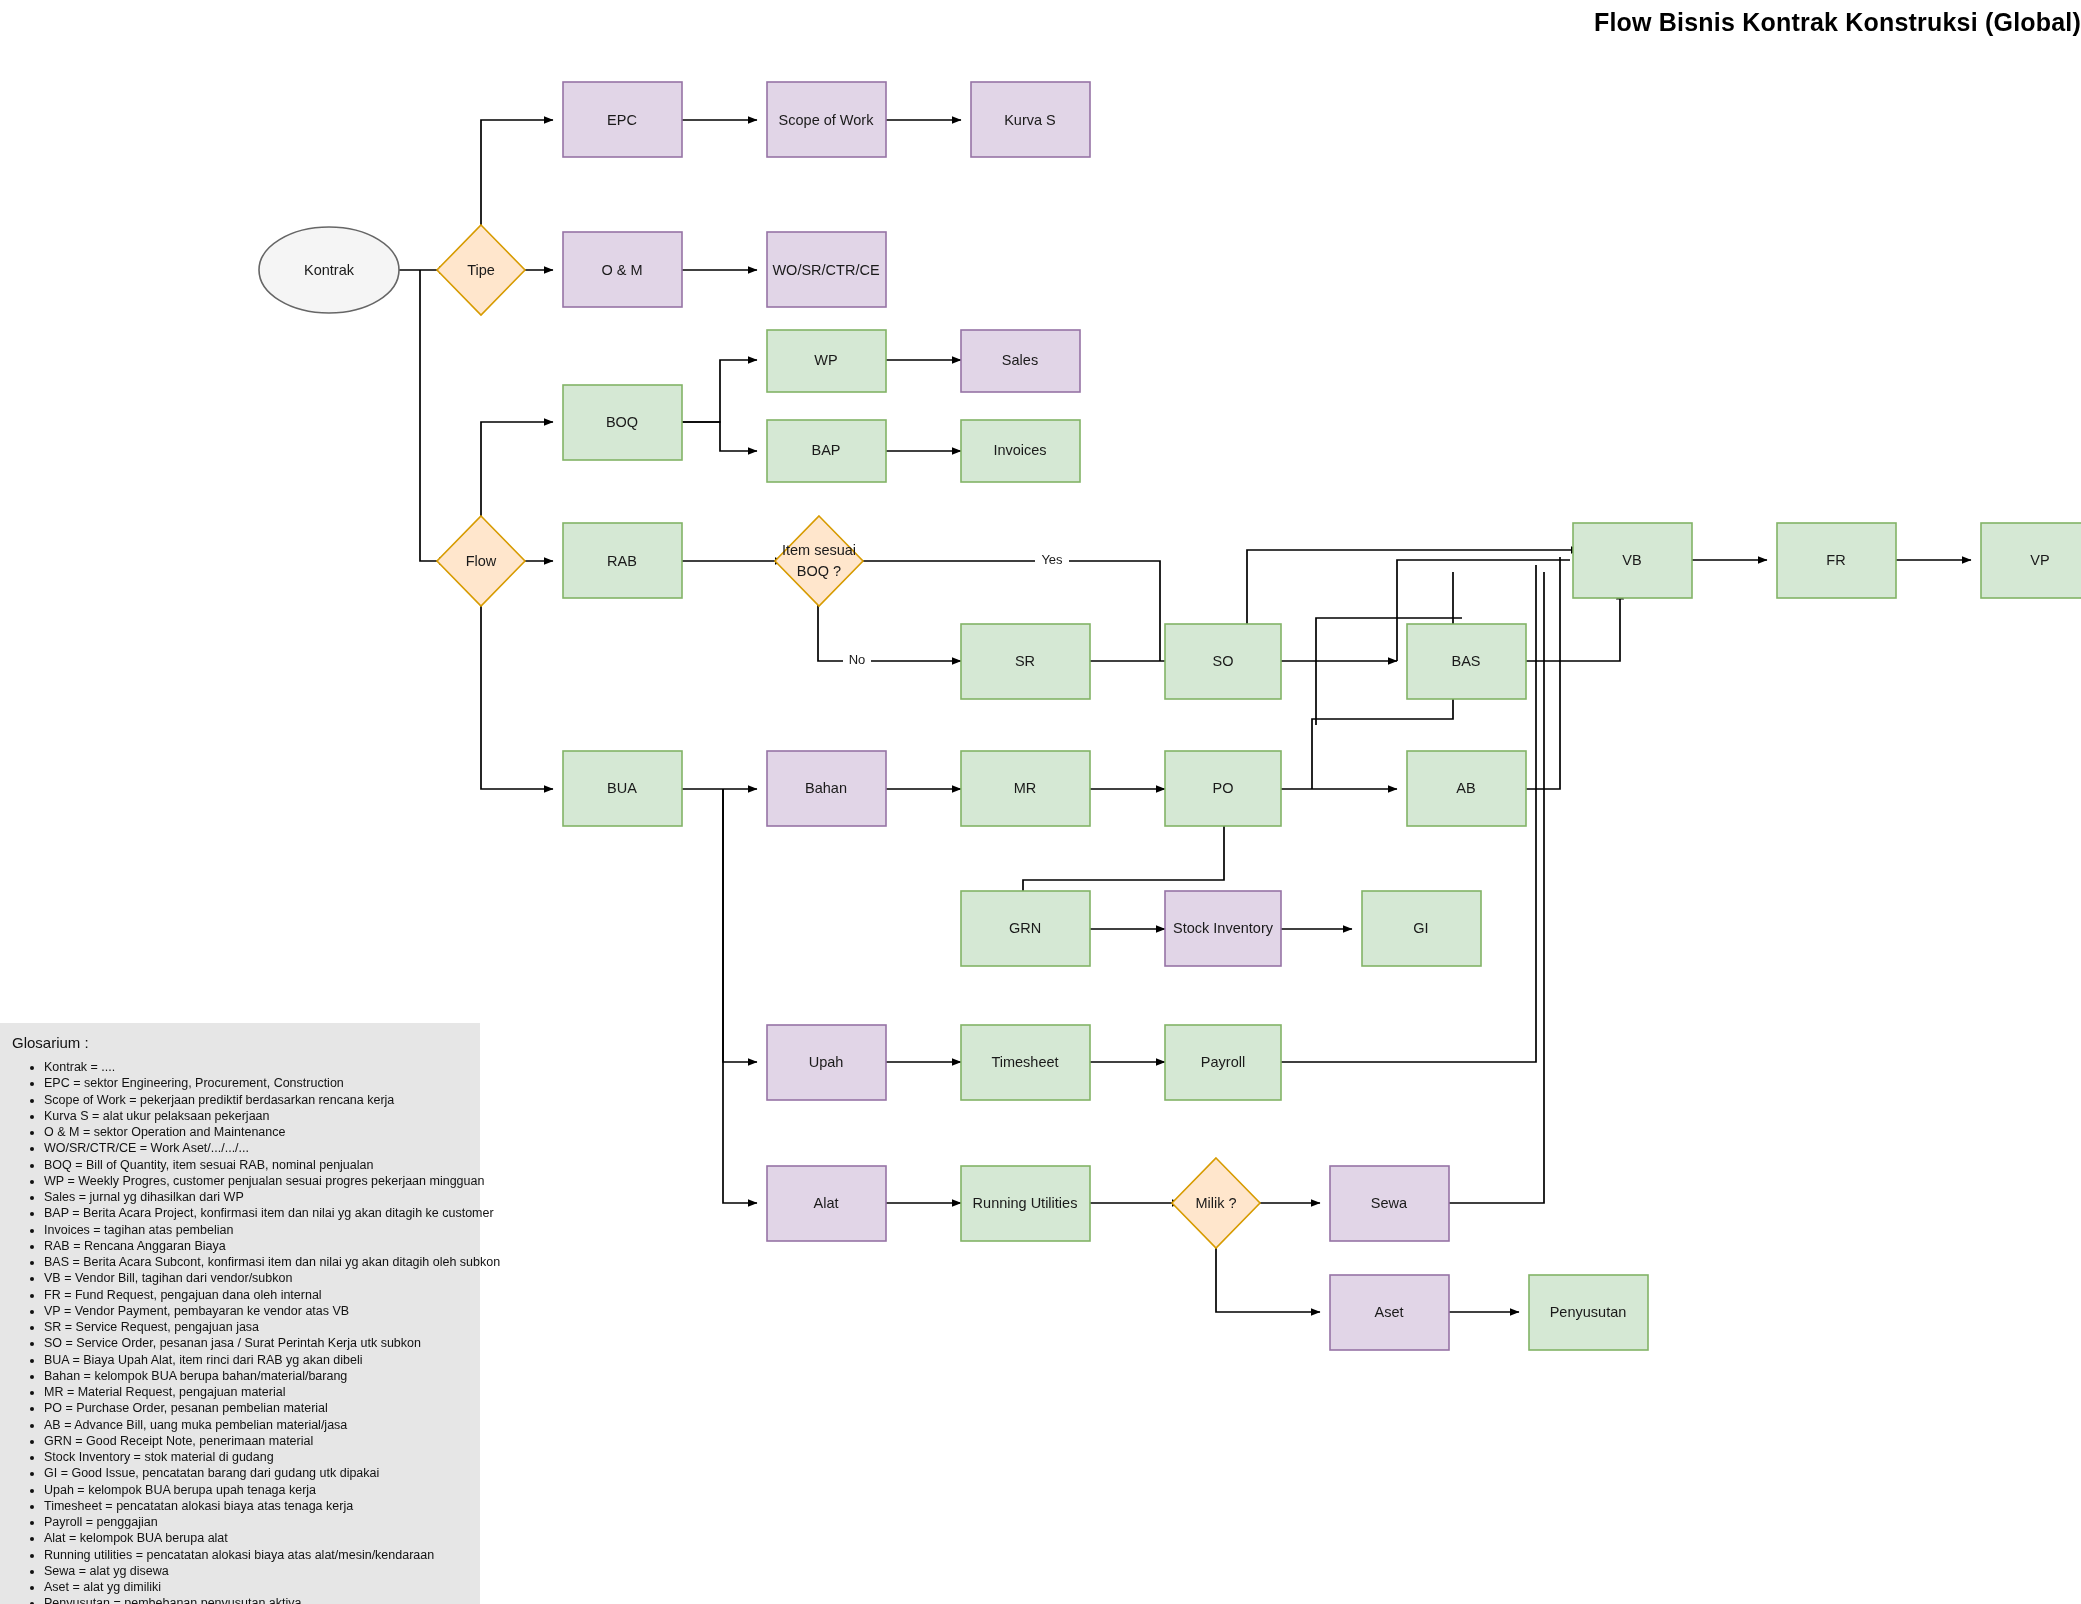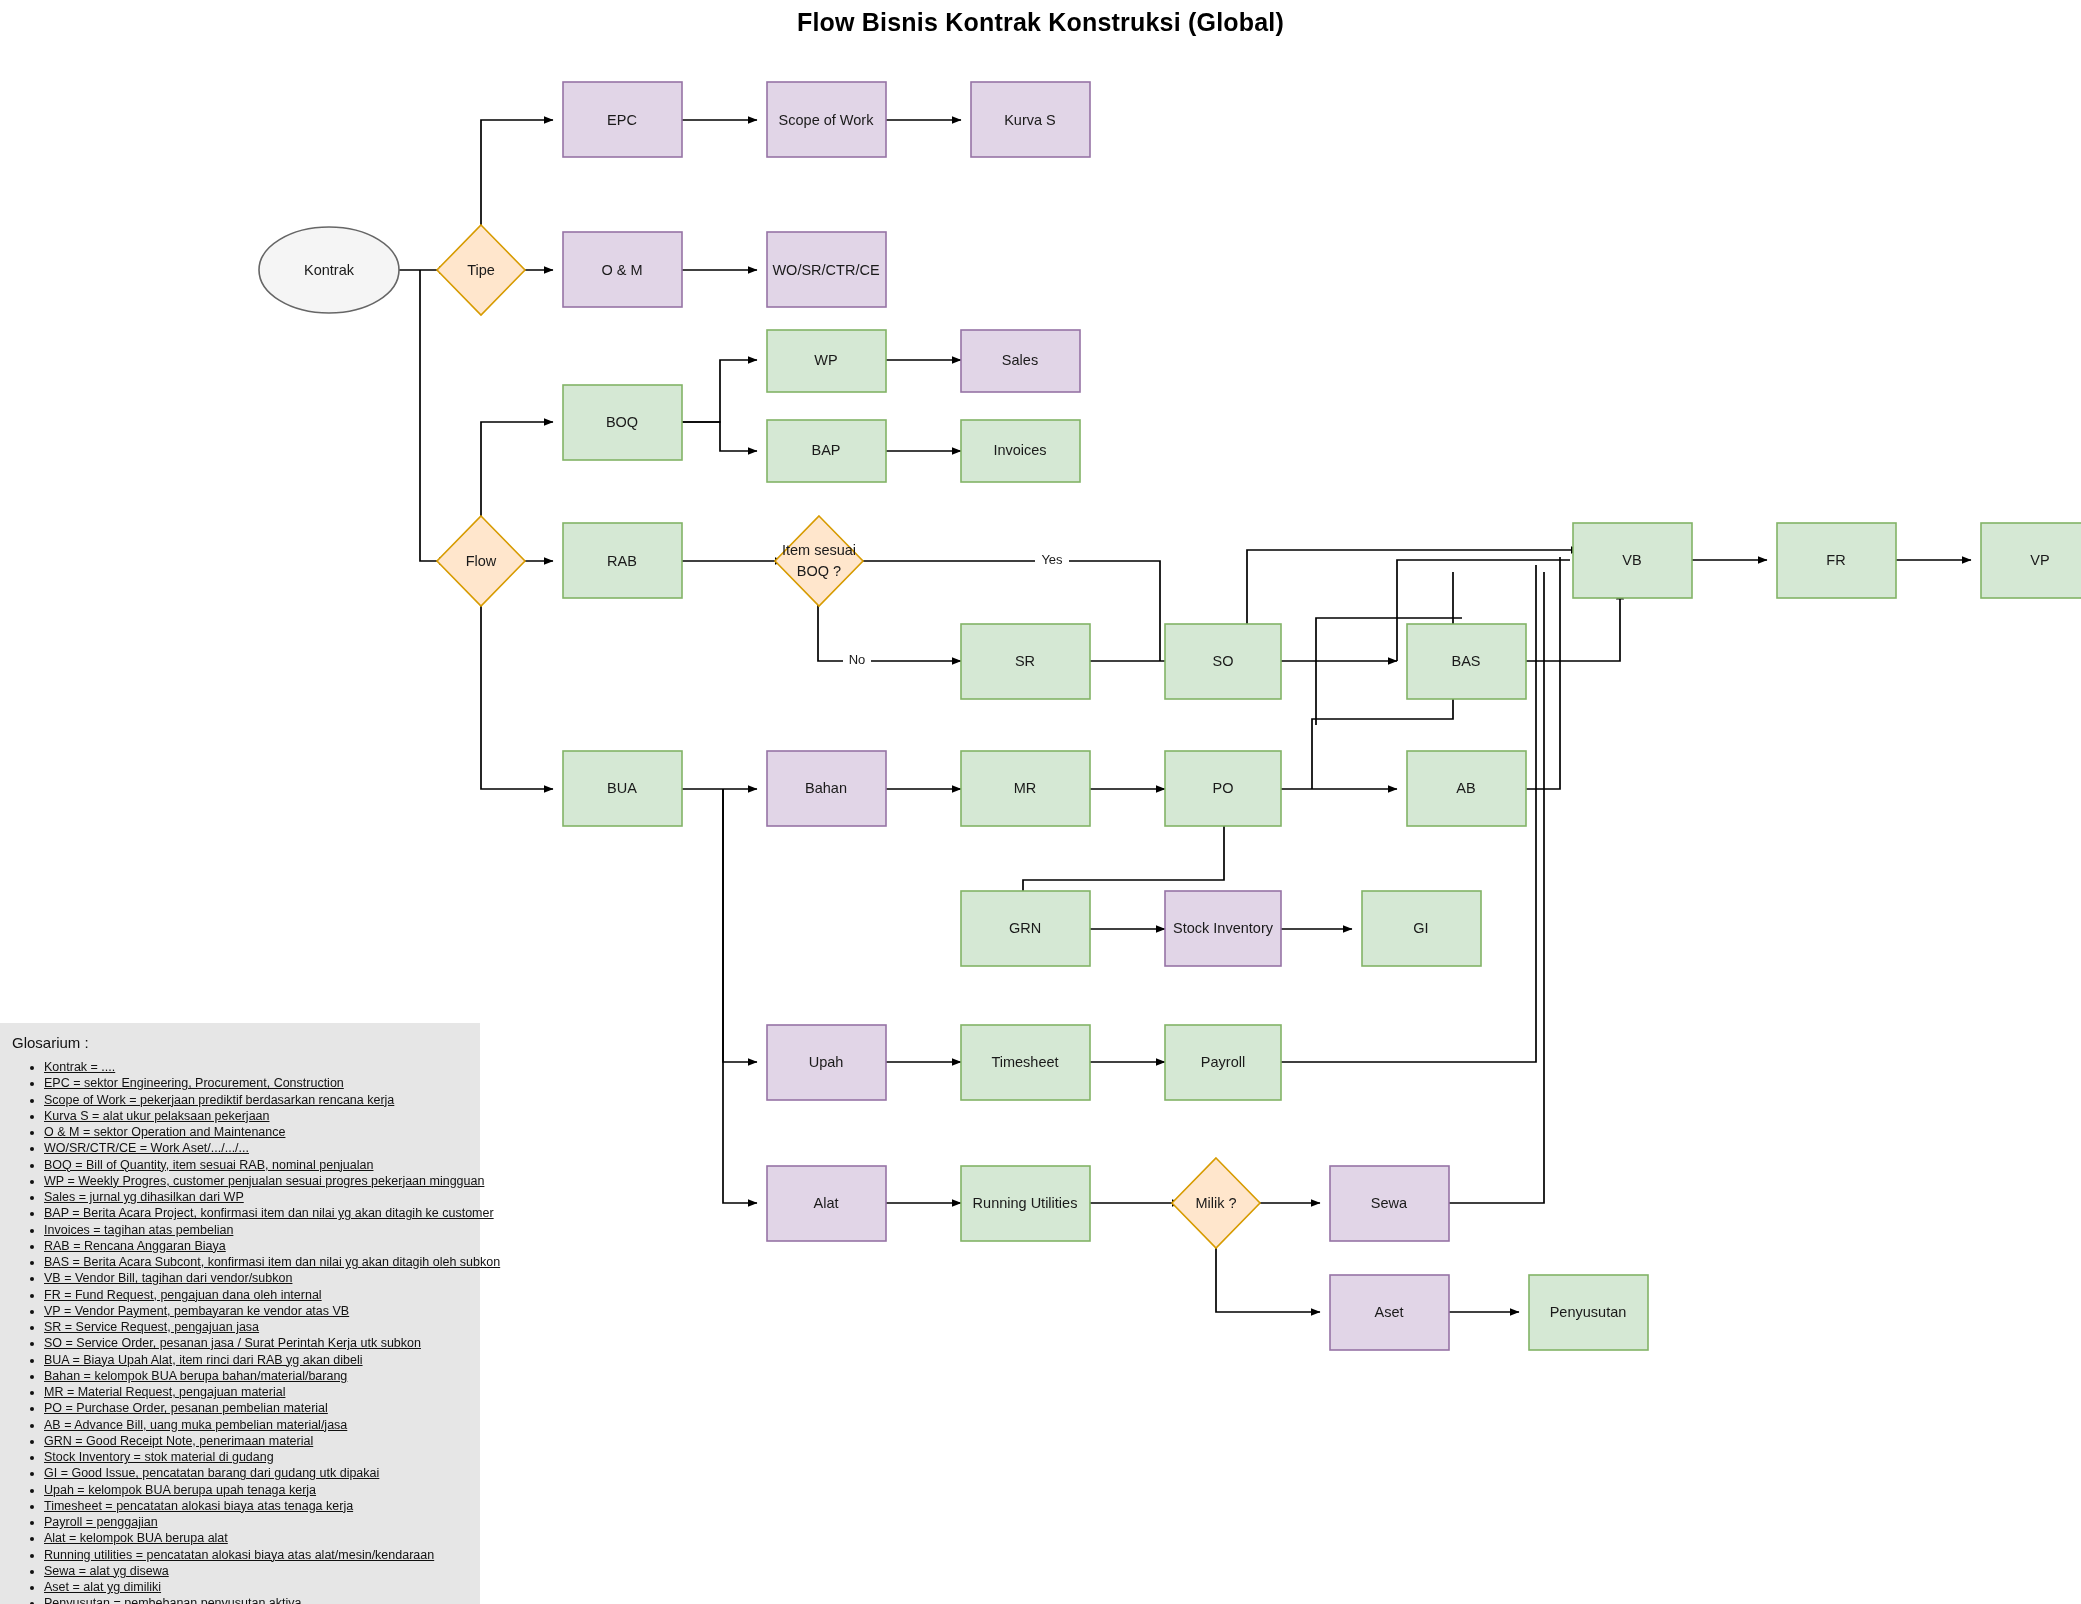--- a/index.html
+++ b/index.html
@@ -12,21 +12,21 @@
     width: 2081px;
     height: 1604px;
     background: #ffffff;
     overflow: hidden;
   }
   #title {
     position: absolute;
     top: 8px;
     left: 0;
     width: 2081px;
-    text-align: center;
+    text-align: right;
     font-size: 25px;
     font-weight: bold;
     color: #000000;
     letter-spacing: 0.2px;
   }
   svg#flow {
     position: absolute;
     top: 0; left: 0;
     width: 2081px;
     height: 1604px;
@@ -75,21 +75,20 @@
   }
   #glossary ul {
     margin: 0;
     padding-left: 34px;
     list-style-type: disc;
   }
   #glossary li {
     margin: 0 0 1.5px 0;
     line-height: 1.18;
     white-space: nowrap;
-    text-decoration: underline;
   }
 </style>
 </head>
 <body>
 
 <div id="page">
 
   <div id="title">Flow Bisnis Kontrak Konstruksi (Global)</div>
 
   <svg id="flow" viewBox="0 0 2081 1604">

